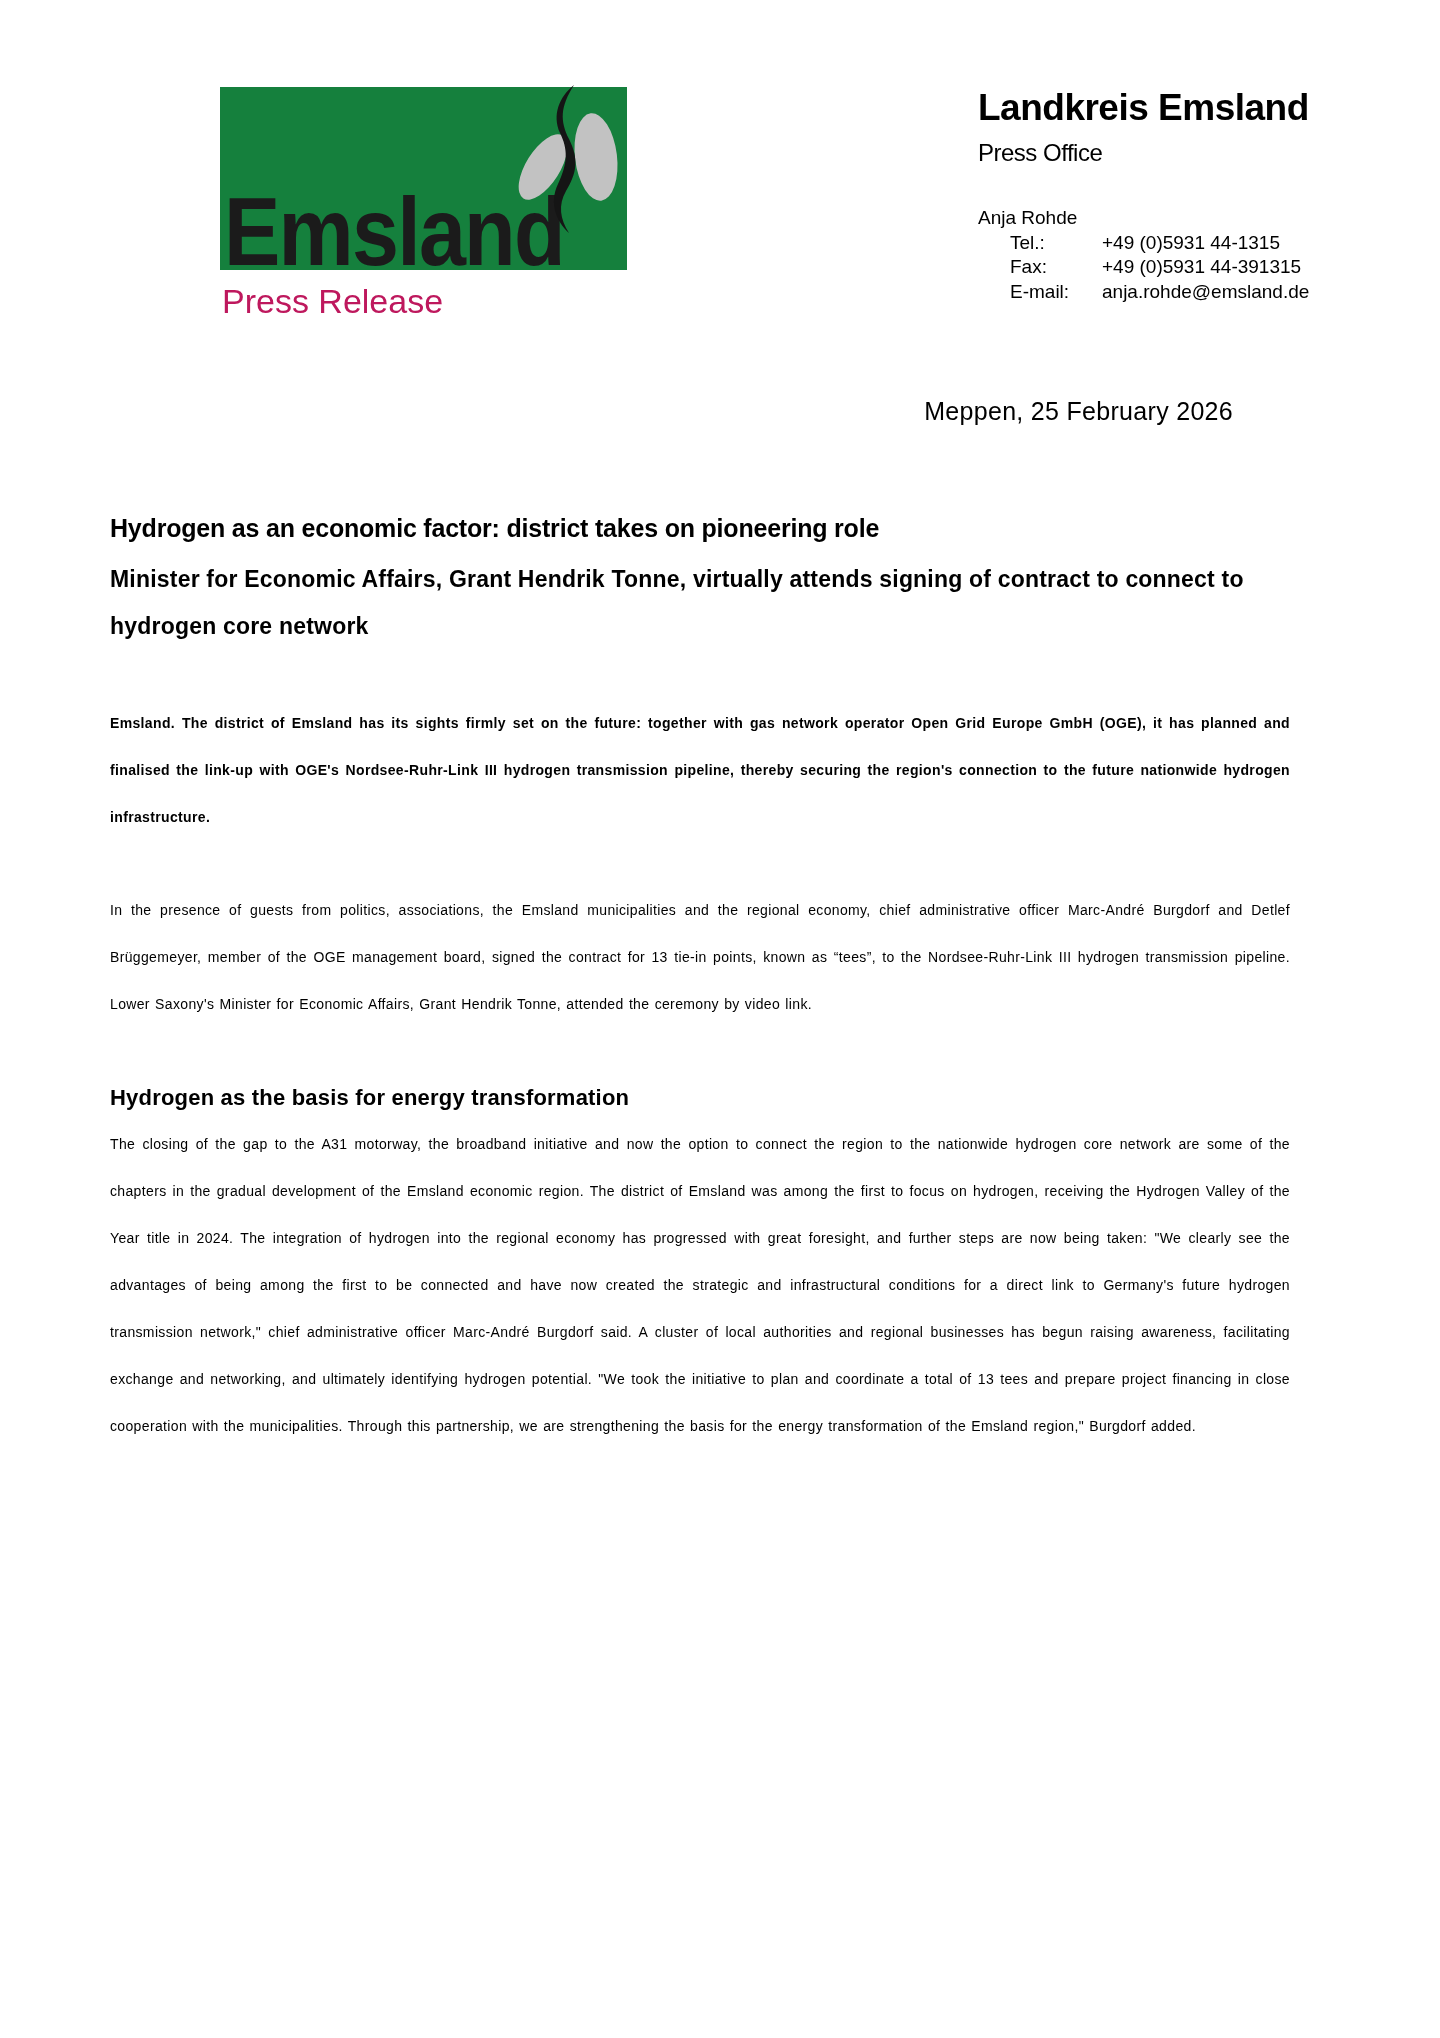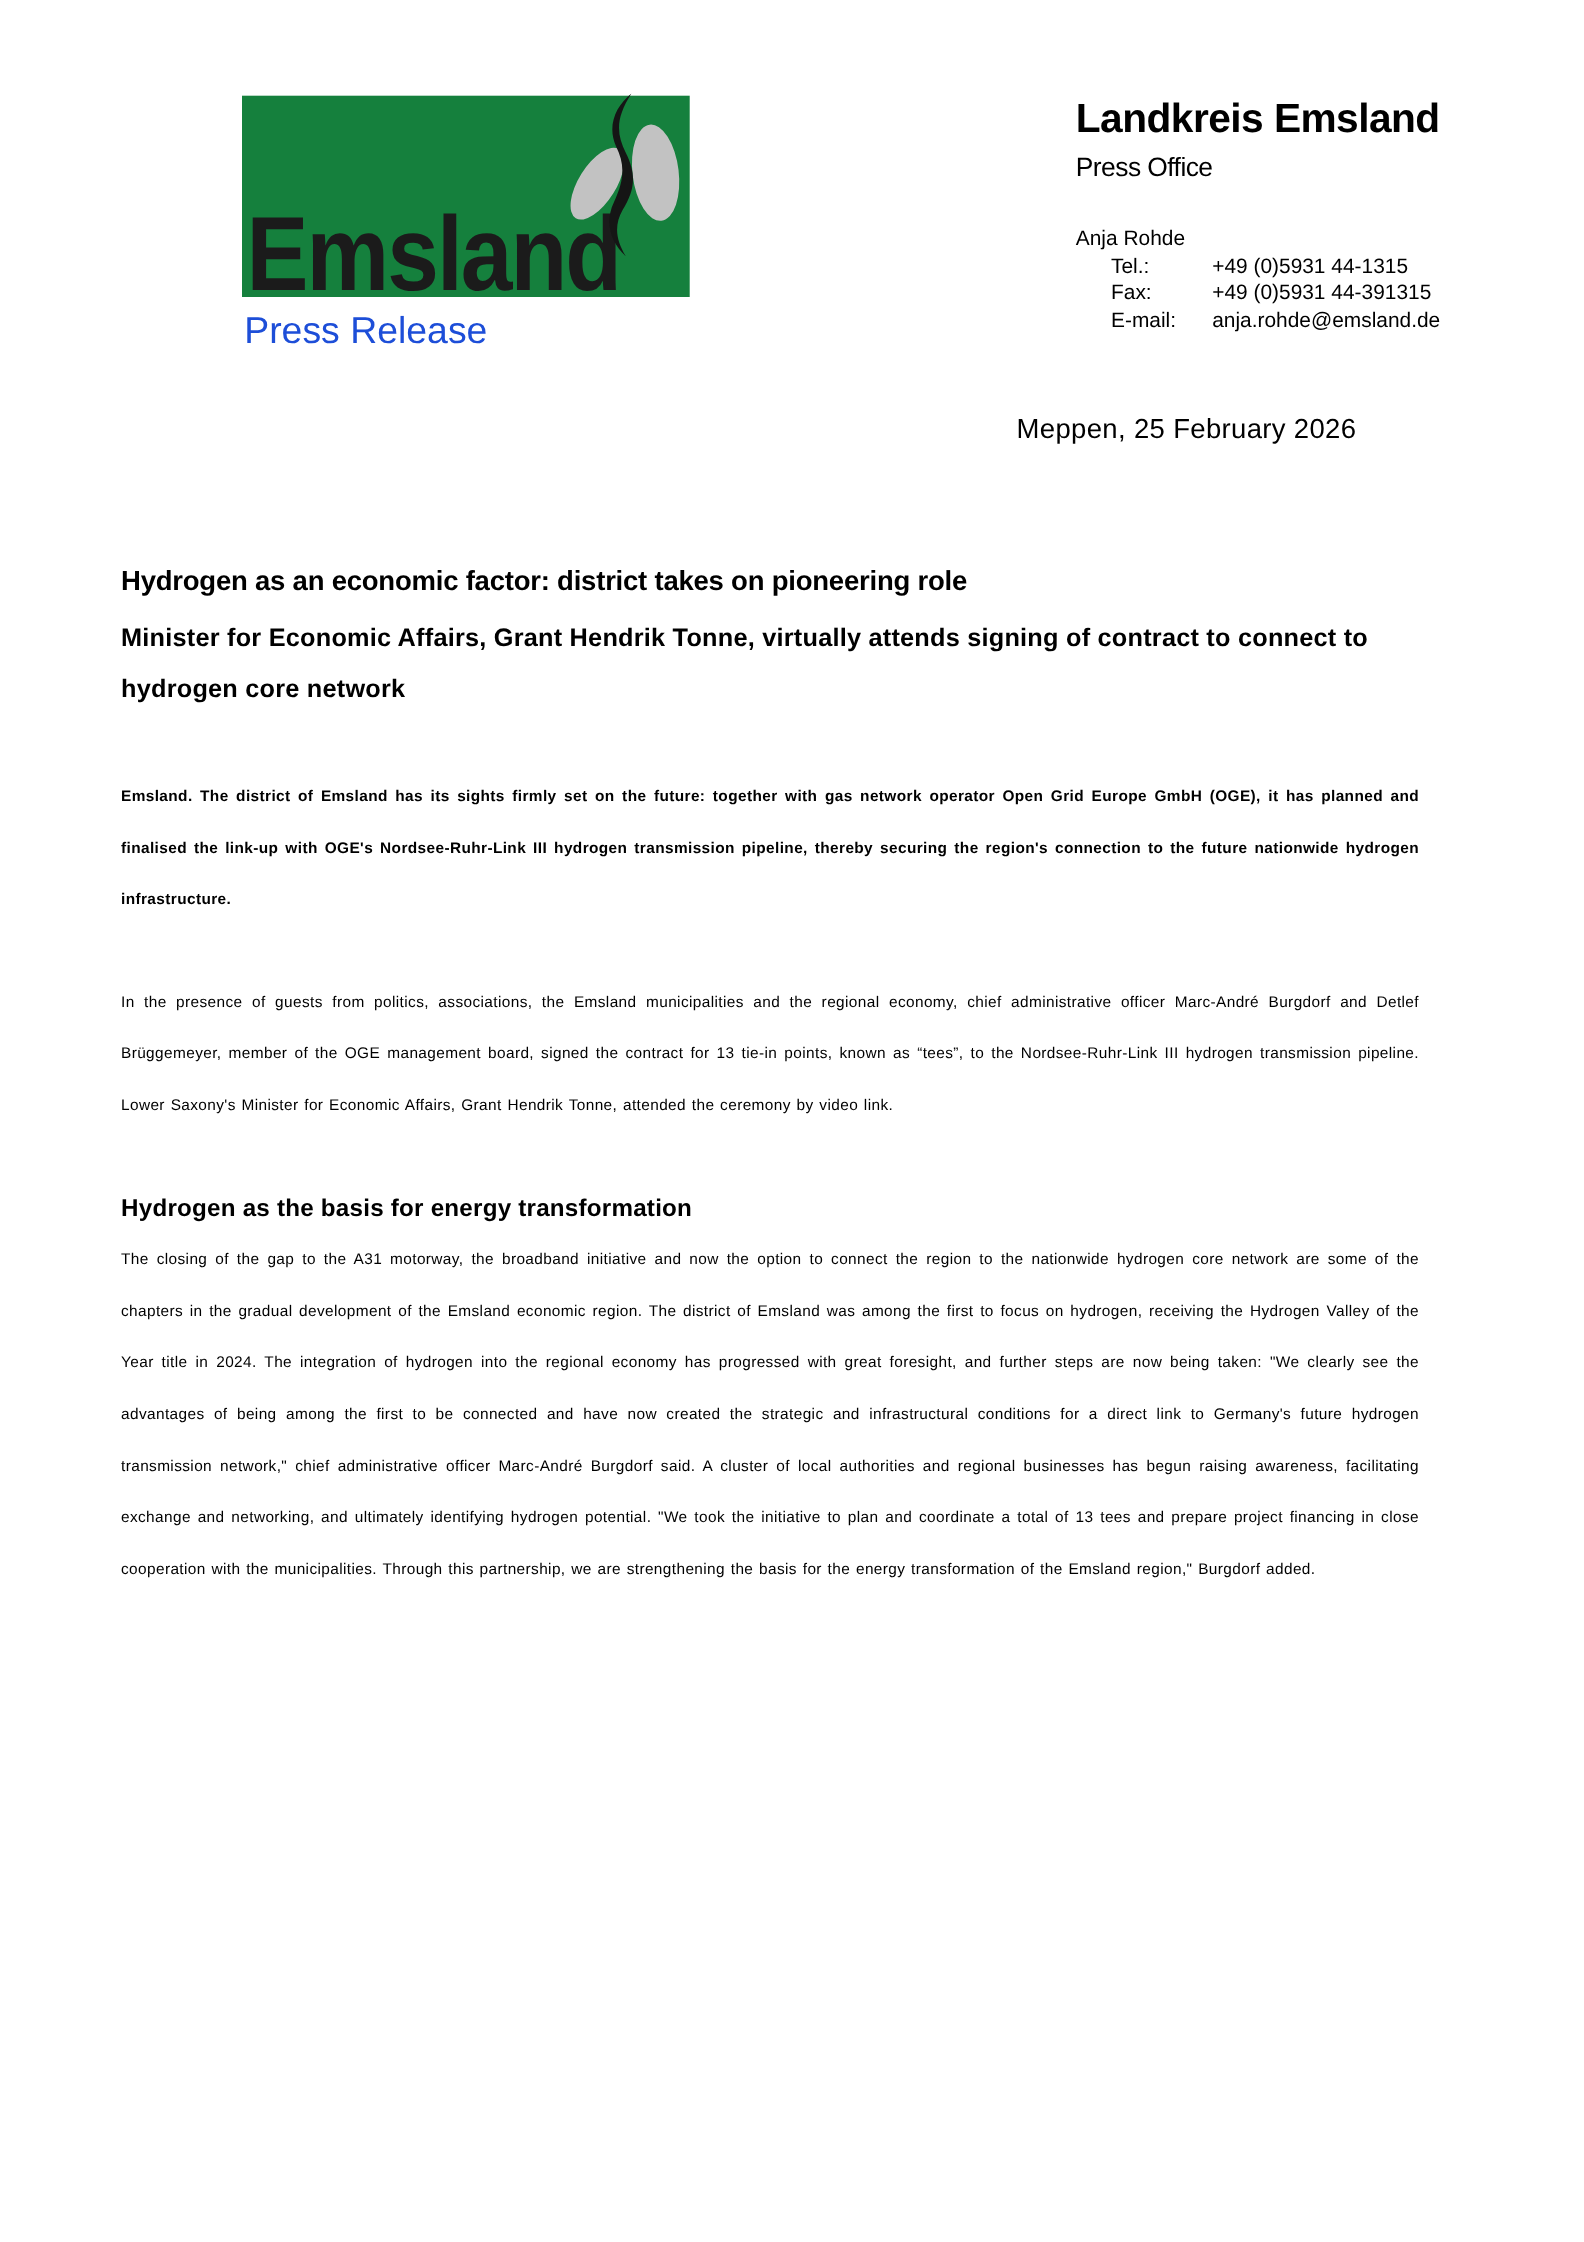--- a/index.html
+++ b/index.html
@@ -14,32 +14,32 @@
     background:#15803d;
   }
   .logo-wordmark{
     position:absolute;left:4px;bottom:-10px;
     font-size:96px;font-weight:bold;color:#1b1b1b;letter-spacing:-2px;
     transform:scaleX(0.88);transform-origin:left bottom;line-height:1;
   }
   .logo-swoosh{position:absolute;top:-2px;right:-4px;width:115px;height:152px;}
   .logo-caption{
     position:absolute;left:222px;top:282px;
-    font-size:34px;color:#1d4ed8;letter-spacing:0px;
+    font-size:34px;color:#be185d;letter-spacing:0px;
   }
   
   .masthead{position:absolute;left:978px;top:84px;width:420px;}
   .masthead-org{font-size:37px;font-weight:bold;line-height:48px;letter-spacing:-0.5px;}
   .masthead-dept{font-size:24px;line-height:42px;letter-spacing:-0.5px;}
   .contact{margin-top:32px;font-size:19px;line-height:24.5px;}
   .contact-row{display:flex;}
   .contact-label{width:92px;flex:0 0 92px;margin-left:32px;}
   
   .dateline{
-    position:absolute;left:110px;top:376px;width:1123px;
+    position:absolute;left:110px;top:397px;width:1123px;
     text-align:right;font-size:25px;letter-spacing:0.3px;
   }
   
   .article{position:absolute;left:110px;top:510px;width:1180px;}
   .article-title{
     font-size:25px;font-weight:bold;line-height:36px;margin:0;
     letter-spacing:-0.2px;
   }
   .article-subtitle{
     font-size:23px;font-weight:bold;line-height:47px;margin:10px 0 0 0;

